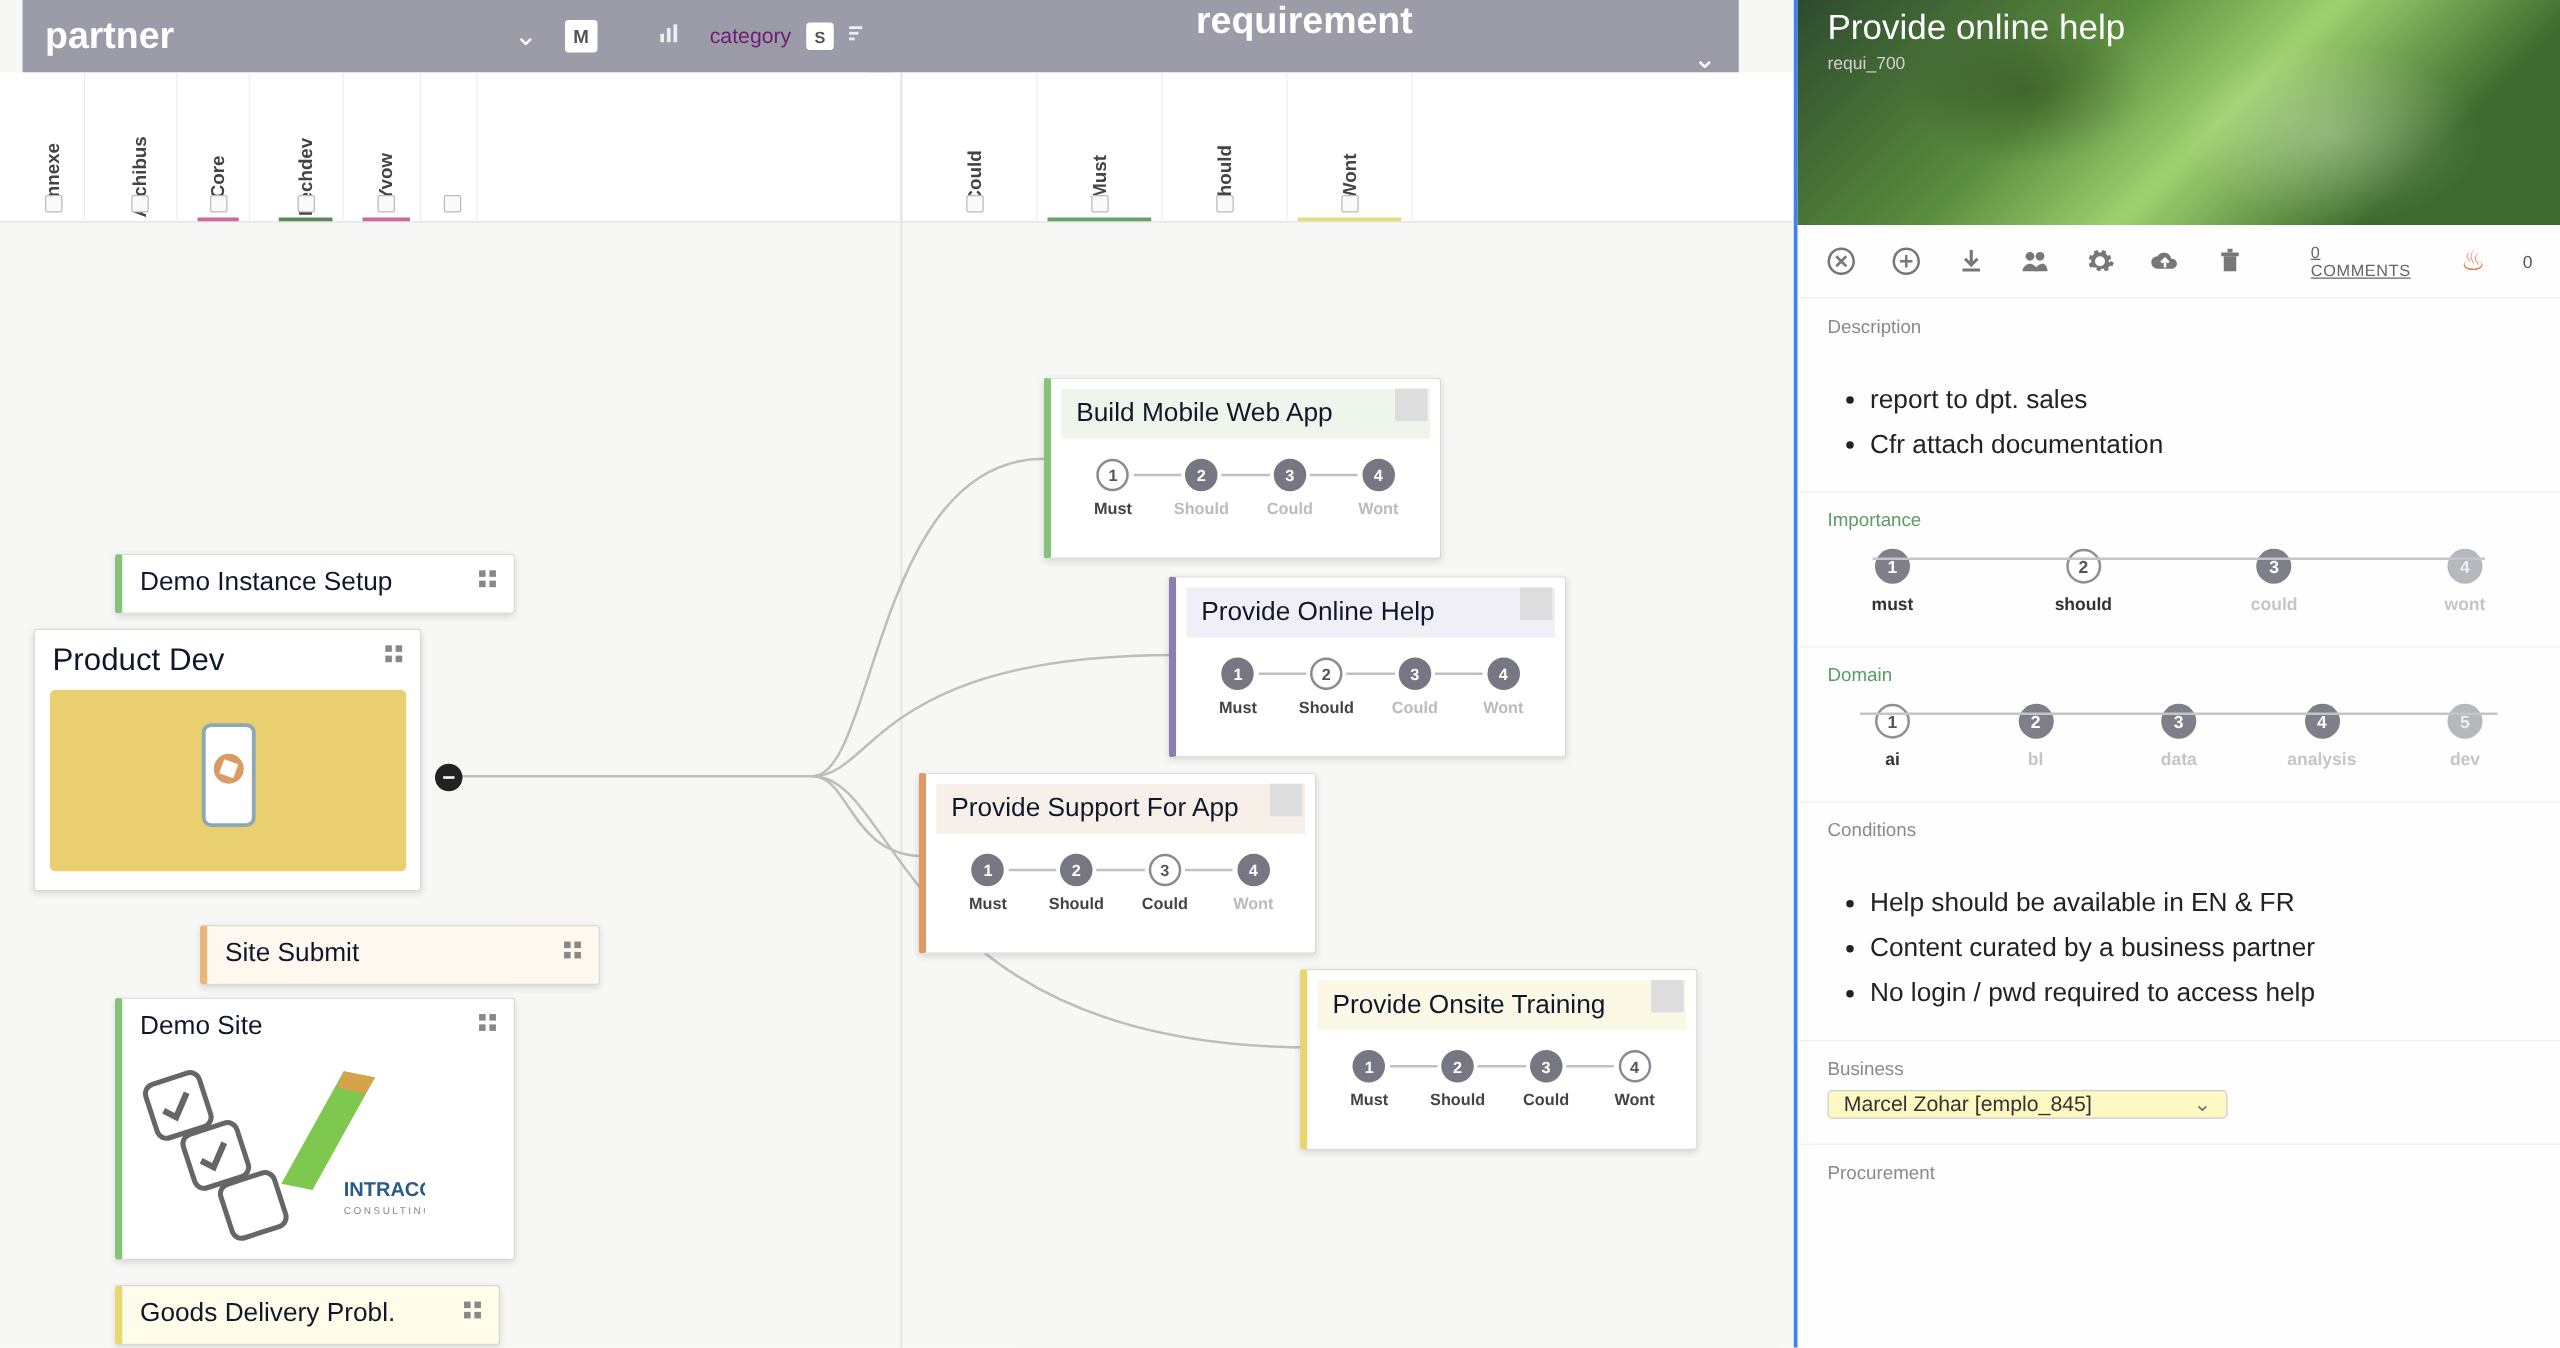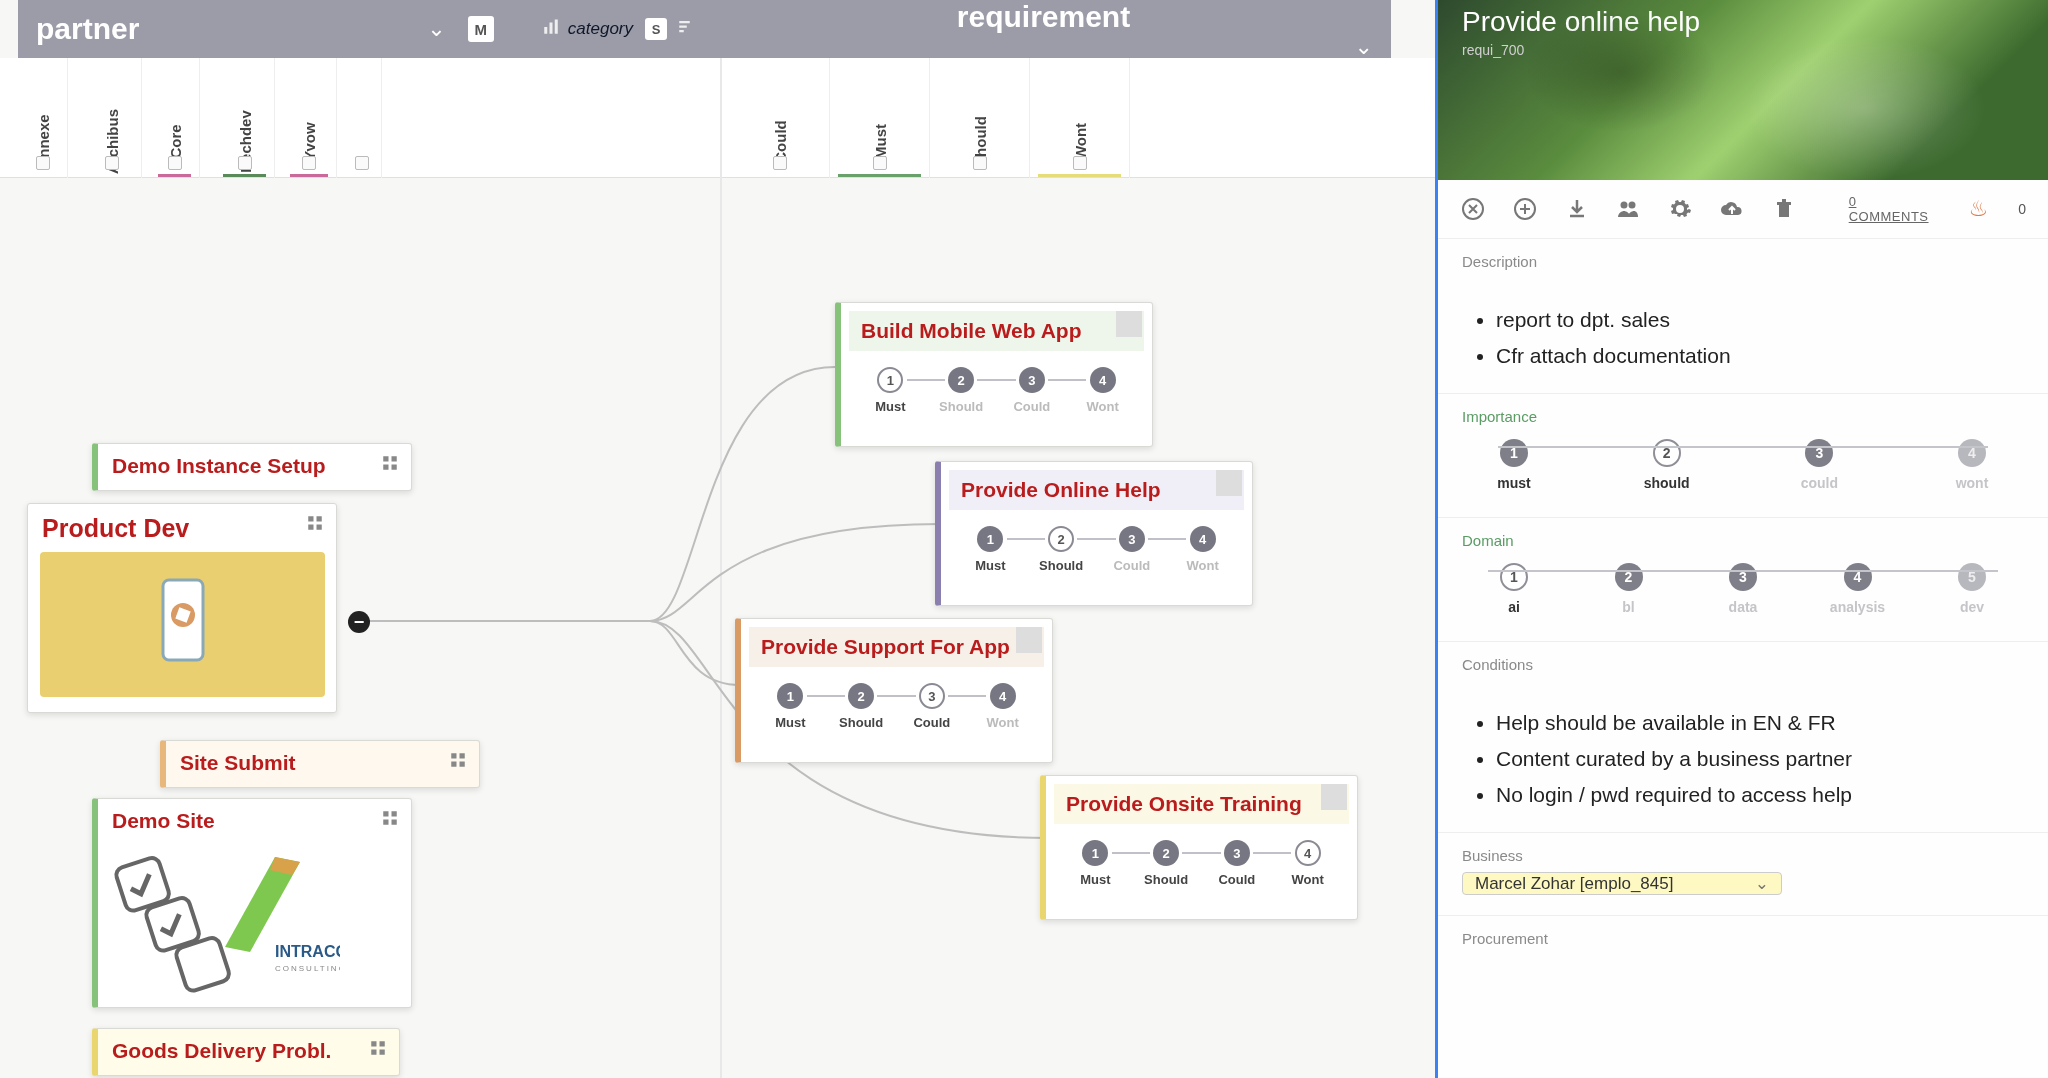--- a/index.html
+++ b/index.html
@@ -10,35 +10,35 @@
   .details-panel { position: absolute; right: 0; top: 0; width: 613px; height: 1078px; background: #fefefe; border-left: 3px solid #3b82f6; }
 
   
   .hdr { position: absolute; top: 0; height: 58px; background: #9c9ca8; color: #fff; display: flex; align-items: center; padding: 0 18px; }
   .hdr.left { left: 18px; width: 695px; }
   .hdr.right { left: 696px; width: 695px; flex-direction: column; }
   .hdr .title { font-size: 30px; font-weight: 600; color: #fff; flex: 0 0 auto; }
   .hdr .chev { margin-left: auto; font-size: 22px; color: #fff; cursor: pointer; }
   .hdr .badge-m { width: 26px; height: 26px; background: #fff; color: #555; border-radius: 3px; display: flex; align-items: center; justify-content: center; font-size: 15px; font-weight: 600; margin-left: 22px; }
   .hdr .chart-ic { margin-left: 48px; color: #eee; font-size: 18px; }
-  .hdr .sublabel { font-size: 17px; color: #0f172a; margin-left: 8px; font-style: italic; }
+  .hdr .sublabel { font-size: 17px; color: #701a75; margin-left: 24px; }
   .hdr .badge-s { width: 22px; height: 22px; background: #fff; color: #555; border-radius: 3px; display: flex; align-items: center; justify-content: center; font-size: 13px; font-weight: 600; margin-left: 12px; }
   .hdr .sort-ic { margin-left: 10px; color: #eee; font-size: 18px; }
   .hdr-sep { position:absolute; top:0; left:720px; width:2px; height:58px; background:#888893;}
 
   
   .catstrip { position: absolute; top: 58px; left: 0; width: 1435px; height: 120px; background: #fff; border-bottom: 1px solid #e0e0e0; }
   .catcol { position: absolute; top: 0; height: 120px; border-right: 1px solid #eee; }
   .catcol .vtxt { position: absolute; bottom: 28px; left: 50%; transform: translateX(-50%) rotate(-90deg); transform-origin: center; font-size: 15px; color: #444; font-weight: 600; white-space: nowrap; }
   .catcol .tick { position: absolute; bottom: 8px; left: 50%; transform: translateX(-50%); width: 14px; height: 14px; border: 1px solid #bbb; border-radius: 2px; background: #fafafa; }
   .catcol .und { position:absolute; bottom:1px; left:8px; right:8px; height:3px; }
 
   
   .card { position: absolute; background: #fff; border: 1px solid #d9d9d6; border-radius: 3px; box-shadow: 0 2px 6px rgba(0,0,0,.12); }
-  .card .ctitle { font-size: 21px; font-weight: 700; color: #b91c1c; padding: 10px 14px; }
+  .card .ctitle { font-size: 21px; font-weight: 400; color: #0f172a; padding: 10px 14px; }
   .card .grip { position: absolute; top: 8px; right: 10px; width: 22px; height: 22px; color: #888; display:flex; align-items:center; justify-content:center; font-size:18px;}
   .card .grip svg { width:18px; height:18px; }
   .card.lstripe-green { border-left: 6px solid #86c27a; }
   .card.lstripe-yellow { border-left: 6px solid #ead66f; }
   .card.lstripe-purple { border-left: 6px solid #8b7fb0; }
   .card.lstripe-orange { border-left: 6px solid #d99a63; }
 
   .reqscale { display: flex; align-items: center; gap: 0; padding: 8px 16px 14px 16px; }
   .rs-item { display: flex; flex-direction: column; align-items: center; width: 70px; }
   .rs-dot { width: 26px; height: 26px; border-radius: 50%; display: flex; align-items: center; justify-content: center; font-size: 13px; font-weight: 600; }

